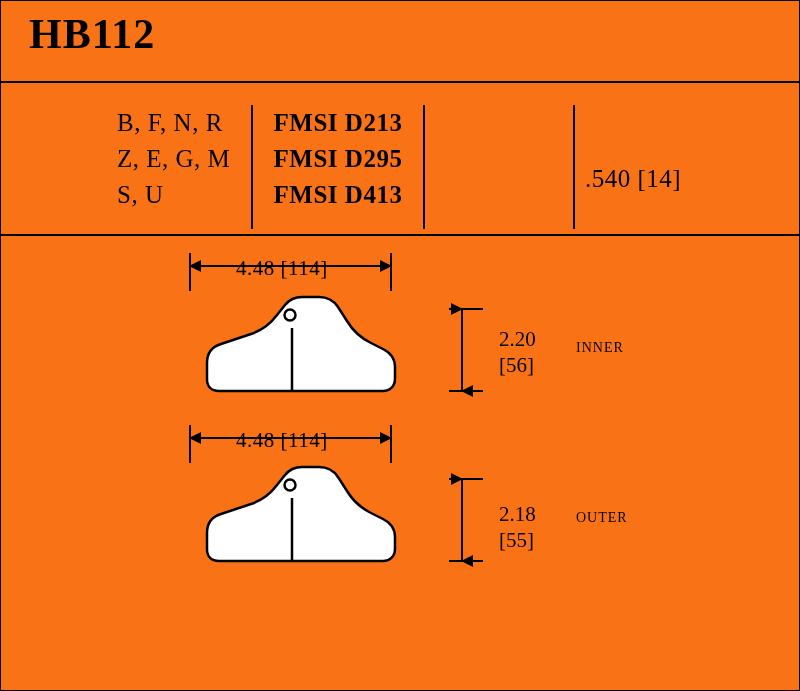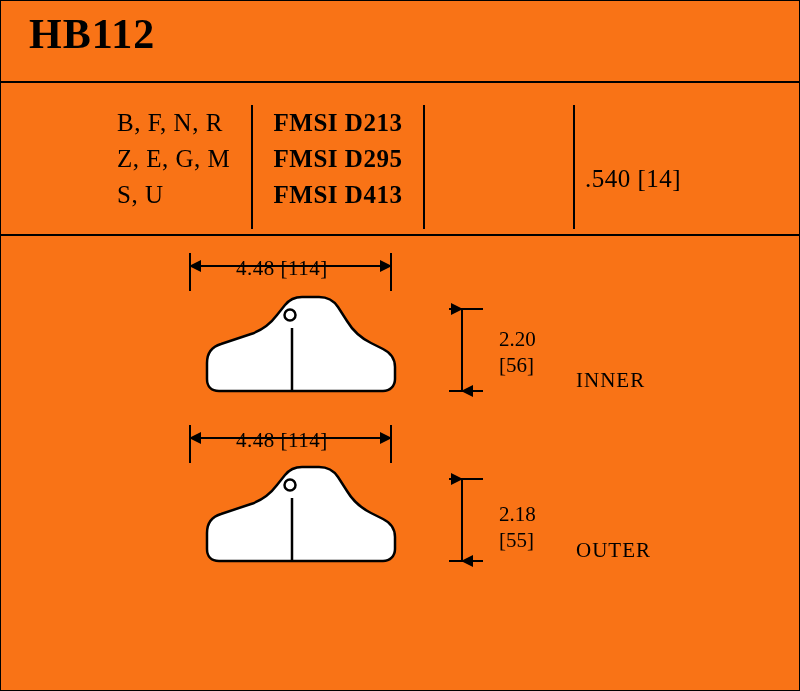--- a/index.html
+++ b/index.html
@@ -107,24 +107,23 @@
 
   .vdim-text {
     position: absolute;
     font-size: 21px;
     text-align: left;
     line-height: 26px;
     white-space: nowrap;
   }
   .side-label {
     position: absolute;
-    font-size: 21px;
+    font-size: 14px;
     letter-spacing: 1px;
     white-space: nowrap;
-    margin-top: 28px;
   }
 
   
   .footer {
     position: absolute;
     left: 0;
     right: 0;
     top: 604px;
     text-align: center;
   }

